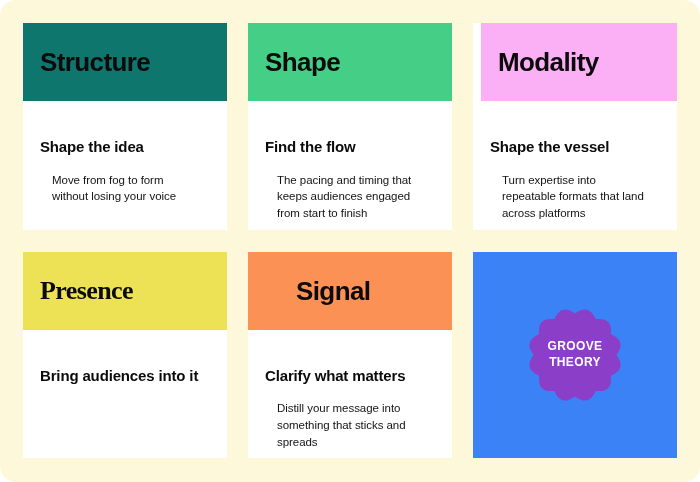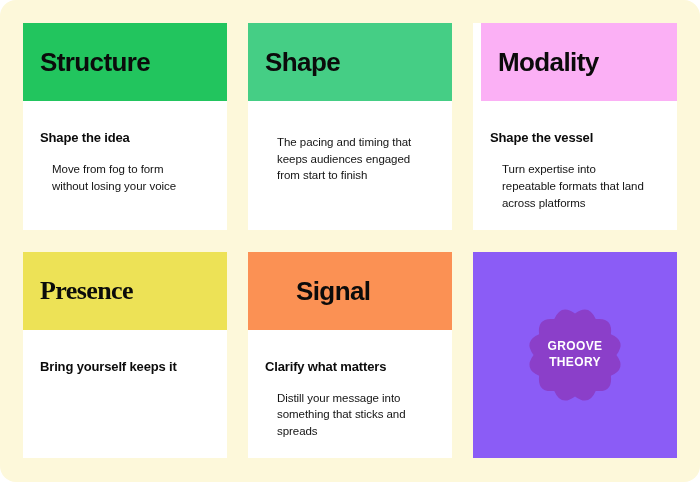--- a/index.html
+++ b/index.html
@@ -62,41 +62,41 @@
     line-height: 1;
   }
 
   .card-body {
     flex: 1 1 auto;
     padding: 21px 17px 0 17px;
     box-sizing: border-box;
   }
 
   .card-subtitle {
-    font-size: 13px;
+    font-size: 15px;
     font-weight: 700;
     color: #0b0b0b;
     line-height: 1.25;
     letter-spacing: -0.15px;
-    margin: 8px 0 15px 0;
+    margin: 16px 0 15px 0;
   }
 
   .card-text {
     font-size: 11.5px;
     font-weight: 400;
     color: #131313;
     line-height: 1.45;
     letter-spacing: -0.05px;
     margin: 12px;
     max-width: 175px;
   }
 
   
   .badge-card {
-    background: #8b5cf6;
+    background: #3b82f6;
     display: flex;
     align-items: center;
     justify-content: center;
   }
 
   .badge-wrap {
     position: relative;
     width: 112px;
     height: 112px;
     display: flex;
@@ -124,54 +124,55 @@
   }
   .badge-label span { display: block; }
 </style>
 </head>
 <body>
 
 <div id="canvas">
   <div id="grid">
 
     <div class="card">
-      <div class="card-header" style="background: #22c55e;">
+      <div class="card-header" style="background: #0f766e;">
         <div class="card-title">Structure</div>
       </div>
       <div class="card-body">
         <p class="card-subtitle">Shape the idea</p>
         <p class="card-text">Move from fog to form without losing your voice</p>
       </div>
     </div>
 
     <div class="card">
       <div class="card-header" style="background: rgb(69, 206, 133);">
         <div class="card-title">Shape</div>
       </div>
       <div class="card-body">
+        <p class="card-subtitle">Find the flow</p>
         <p class="card-text">The pacing and timing that keeps audiences engaged from start to finish</p>
       </div>
     </div>
 
     <div class="card">
       <div class="card-header" style="background: rgb(251, 176, 245); margin-left: 8px;">
         <div class="card-title">Modality</div>
       </div>
       <div class="card-body">
         <p class="card-subtitle">Shape the vessel</p>
         <p class="card-text">Turn expertise into repeatable formats that land across platforms</p>
       </div>
     </div>
 
     <div class="card">
       <div class="card-header" style="background: rgb(237, 226, 86); font-family: Liberation Serif, serif;">
         <div class="card-title">Presence</div>
       </div>
       <div class="card-body">
-        <p class="card-subtitle">Bring yourself keeps it</p>
+        <p class="card-subtitle">Bring audiences into it</p>
       </div>
     </div>
 
     <div class="card">
       <div class="card-header" style="background: rgb(251, 145, 84); padding-left: 48px;">
         <div class="card-title">Signal</div>
       </div>
       <div class="card-body">
         <p class="card-subtitle">Clarify what matters</p>
         <p class="card-text">Distill your message into something that sticks and spreads</p>

